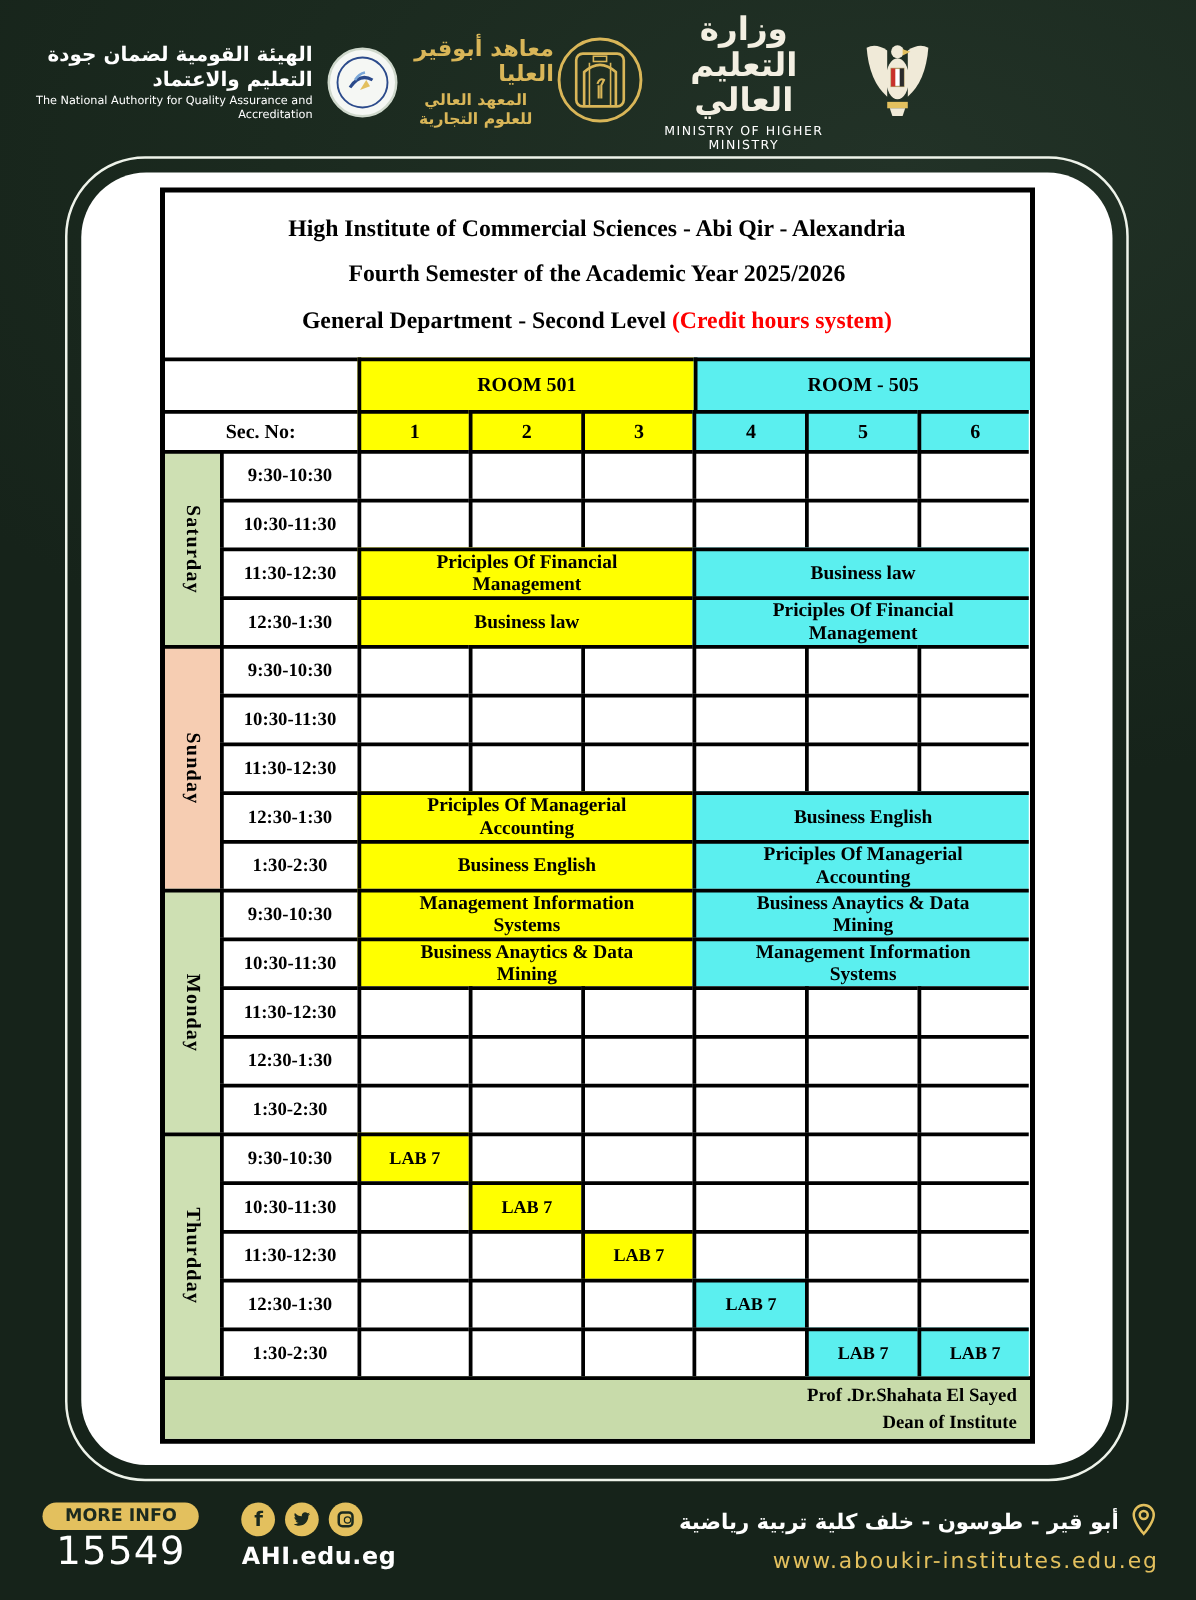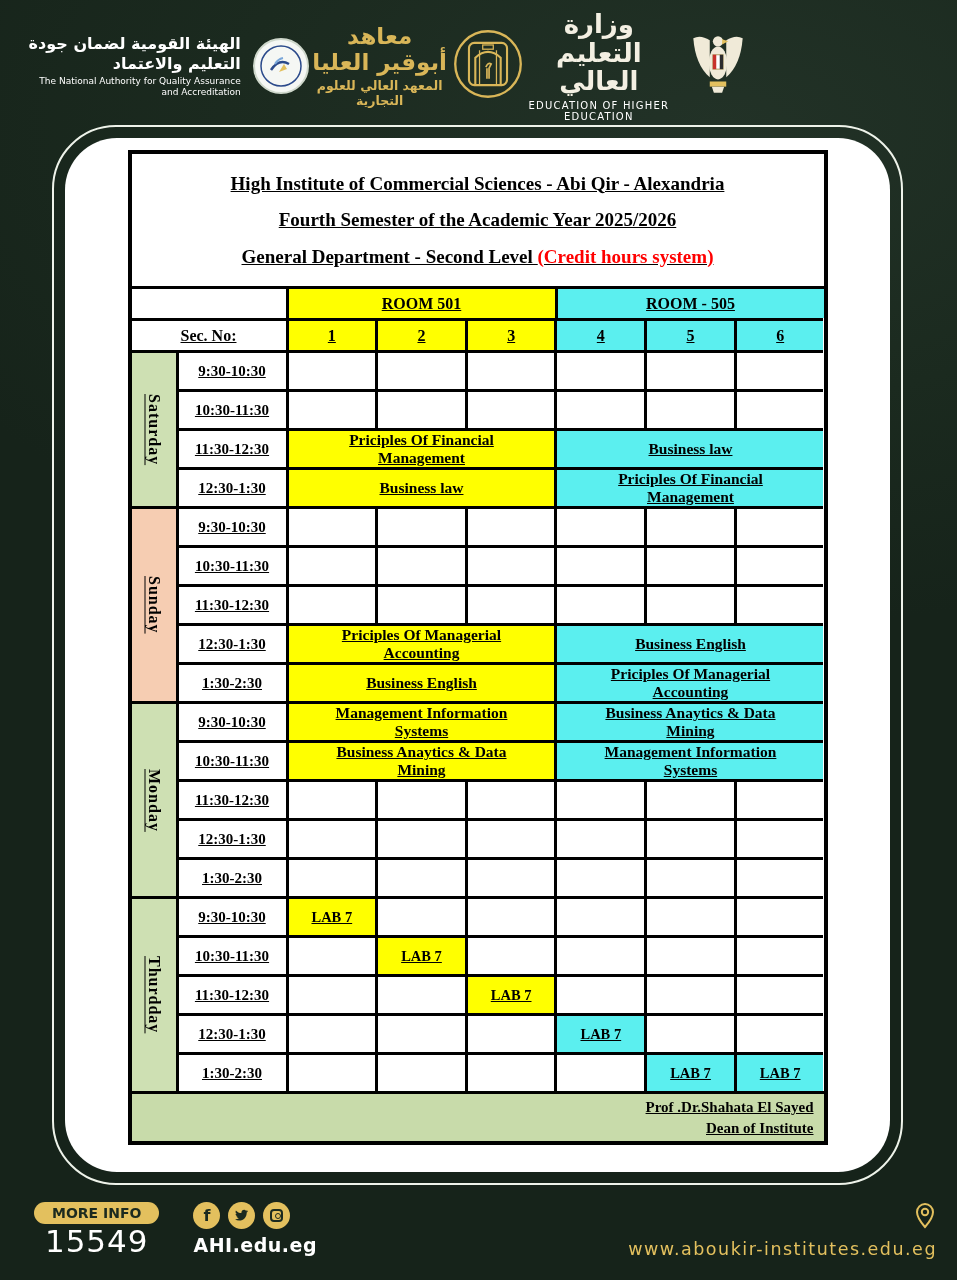--- a/index.html
+++ b/index.html
@@ -22,48 +22,48 @@
   .hgroup { display:flex; align-items:center; gap:12px; }
   .naqaae-text { text-align:right; color:#fff; font-family:"DejaVu Sans", sans-serif; }
   .naqaae-ar { font-size:16px; font-weight:bold; line-height:1.25; }
   .naqaae-en { font-size:9px; line-height:1.2; margin-top:2px; }
   .naqaae-circle {
     width:56px; height:56px; border-radius:50%; background:#f5f7f4;
     border:2px solid #cfd8cc; display:flex; align-items:center; justify-content:center;
     flex:0 0 auto;
   }
   .gold-block { text-align:center; color:#d9b658; font-family:"DejaVu Sans", sans-serif; }
-  .gold-line1 { font-size:23px; font-weight:bold; line-height:1.1; }
+  .gold-line1 { font-size:18px; font-weight:bold; line-height:1.1;text-align:right; }
   .gold-line2 { font-size:12.5px; font-weight:bold; margin-top:3px; }
   .ministry-text { text-align:center; color:#f3efe2; font-family:"DejaVu Sans", sans-serif; }
   .ministry-ar { font-size:26px; font-weight:bold; line-height:1.1; }
   .ministry-en { font-size:10px; letter-spacing:1.2px; margin-top:4px; color:#fff; }
 
   
   .page {
     position:absolute; left:65px; top:138px; width:825px; height:1034px;
     background:#fff; border-radius:52px;
   }
   .page::before {
     content:""; position:absolute; inset:-13px;
     border:2.5px solid #eef3ea; border-radius:64px; pointer-events:none;
   }
 
   
   .sheet {
     position:relative; width:700px; margin:12px auto 0 auto;
-    border:4px solid #000; background:#fff; color:#000;text-decoration:underline;
+    border:4px solid #000; background:#fff; color:#000;
   }
   .titlebox {
     height:132px; display:flex; flex-direction:column; justify-content:space-evenly;
     text-align:center; font-weight:bold; font-size:19px; padding:4px 8px;
   }
   .red { color:#f00; }
 
-  .hrow { display:grid; grid-template-columns:154px 1fr 1fr; height:32px; }
+  .hrow { display:grid; grid-template-columns:154px 1fr 1fr; height:42px; }
   .srow { display:grid; grid-template-columns:154px repeat(6,1fr); height:32px; }
   .hrow>div, .srow>div {
     display:flex; align-items:center; justify-content:center;
     font-weight:bold; font-size:16px; border-top:3px solid #000;
   }
   .bl { border-left:3px solid #000; }
 
   .dblock { display:grid; grid-template-columns:44px 110px repeat(6,1fr); grid-auto-rows:39px; }
   .dblock>div { border-top:3px solid #000; }
   .day-name {
@@ -85,21 +85,21 @@
   .signature {
     border-top:3px solid #000; background:#C8DBAA; height:50px;
     display:flex; flex-direction:column; justify-content:center;
     text-align:right; padding-right:10px; font-weight:bold; font-size:15px; line-height:1.4;
   }
 
   
   .footer {
     position:absolute; left:0; bottom:0; width:957px; height:92px;
     display:flex; align-items:center; justify-content:space-between;
-    padding:0 20px 8px 34px;
+    padding:0 30px 8px 34px;
   }
   .f-left { display:flex; align-items:flex-start; gap:34px; }
   .more-info-col { display:flex; flex-direction:column; align-items:center; }
   .more-pill {
     background:#e3c05e; color:#1b2a1f; font-family:"DejaVu Sans", sans-serif;
     font-weight:bold; font-size:14px; padding:3px 18px; border-radius:12px;
   }
   .hotline { color:#fff; font-family:"DejaVu Sans", sans-serif; font-weight:normal; font-size:31px; letter-spacing:1px; line-height:1.1; }
   .social-col { display:flex; flex-direction:column; align-items:flex-start; gap:5px; }
   .social-row { display:flex; gap:8px; }
@@ -148,21 +148,21 @@
       <line x1="27" y1="22" x2="27" y2="55" stroke="#d9b658" stroke-width="1.2"></line>
       <line x1="43" y1="22" x2="43" y2="55" stroke="#d9b658" stroke-width="1.2"></line>
       <path d="M33 38 q2 -5 5 -3 l-2 4 l0 10 m-2 -10 l0 10" fill="none" stroke="#d9b658" stroke-width="1.6"></path>
       <rect x="30" y="17" width="10" height="4" fill="none" stroke="#d9b658" stroke-width="1.2"></rect>
     </svg>
   </div>
 
   <div class="hgroup">
     <div class="ministry-text">
       <div class="ministry-ar">وزارة التعليم العالي</div>
-      <div class="ministry-en">EDUCATION OF HIGHER EDUCATION</div>
+      <div class="ministry-en">MINISTRY OF HIGHER MINISTRY</div>
     </div>
     <div>
       <svg width="66" height="72" viewBox="0 0 64 70">
         <path d="M8 10 Q10 36 24 48 L24 12 Q15 6 8 10 Z" fill="#f0ead8"></path>
         <path d="M56 10 Q54 36 40 48 L40 12 Q49 6 56 10 Z" fill="#f0ead8"></path>
         <ellipse cx="32" cy="34" rx="9" ry="16" fill="#f0ead8"></ellipse>
         <circle cx="32" cy="13" r="5" fill="#f0ead8"></circle>
         <path d="M36 11 l6 2 l-6 3 z" fill="#e3c05e"></path>
         <rect x="27" y="26" width="10" height="14" fill="#fff" stroke="#b3a06a" stroke-width="1"></rect>
         <rect x="27" y="26" width="3.3" height="14" fill="#c8322b"></rect>
@@ -350,20 +350,21 @@
         </div>
         <div class="sicon">
             <div class="ig-box"></div>
           </div>
       </div>
       <div class="site-short">AHI.edu.eg</div>
     </div>
   </div>
   <div class="f-right">
     <div class="addr-row">
+      <span class="addr-ar">أبو قير - طوسون - خلف كلية تربية رياضية</span>
       <span>
         <svg width="24" height="28" viewBox="0 0 24 28">
             <path d="M12 2C7.6 2 4 5.6 4 10c0 6 8 15 8 15s8-9 8-15c0-4.4-3.6-8-8-8z" fill="none" stroke="#e3c05e" stroke-width="2"></path>
             <circle cx="12" cy="10" r="3.2" fill="none" stroke="#e3c05e" stroke-width="2"></circle>
           </svg>
       </span>
     </div>
     <div class="site-full">www.aboukir-institutes.edu.eg</div>
   </div>
 </div>

